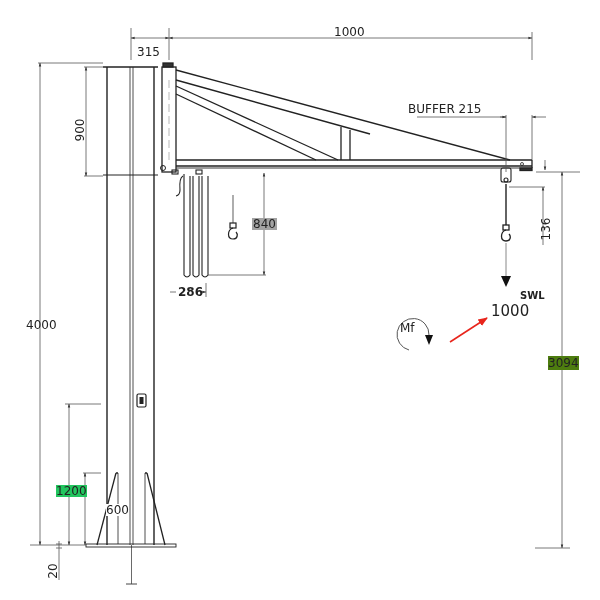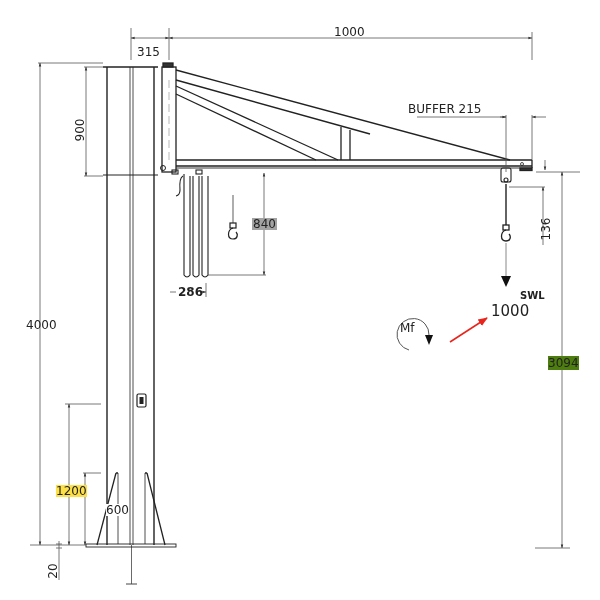--- a/index.html
+++ b/index.html
@@ -166,19 +166,19 @@
 
 <div class="lbl" style="left:137px; top:26px;margin-top:20px;">315</div>
 <div class="lbl" style="left:334px; top:26px;">1000</div>
 <div class="lbl" style="left:408px; top:103px;">BUFFER 215</div>
 <div class="lbl vlbl" style="left:69px; top:124px;">900</div>
 <div class="lbl" style="left:26px; top:319px;">4000</div>
 <div class="lbl" style="left:252px; top:218px; background:#a3a3a3; padding:0 1px;text-align:right;">840</div>
 <div class="lbl" style="left:178px; top:286px;font-weight:bold;">286</div>
 <div class="lbl vlbl" style="left:535px; top:223px;">136</div>
 <div class="lbl" style="left:548px; top:356px; background:#4d7c0f; padding:1px 0;">3094</div>
-<div class="lbl" style="left:56px; top:485px; background:#fde047;">1200</div>
+<div class="lbl" style="left:56px; top:485px; background:#22c55e;">1200</div>
 <div class="lbl" style="left:74px; top:504px; background:#fff;margin-left:32px;">600</div>
 <div class="lbl vlbl" style="left:45px; top:565px;">20</div>
 
 <div class="lbl" style="left:520px; top:291px; font-size:10px;font-weight:bold;">SWL</div>
 <div class="lbl" style="left:491px; top:304px; font-size:15px;">1000</div>
 <div class="lbl" style="left:400px; top:322px; font-size:12px;">Mf</div>
 
 </body></html>

